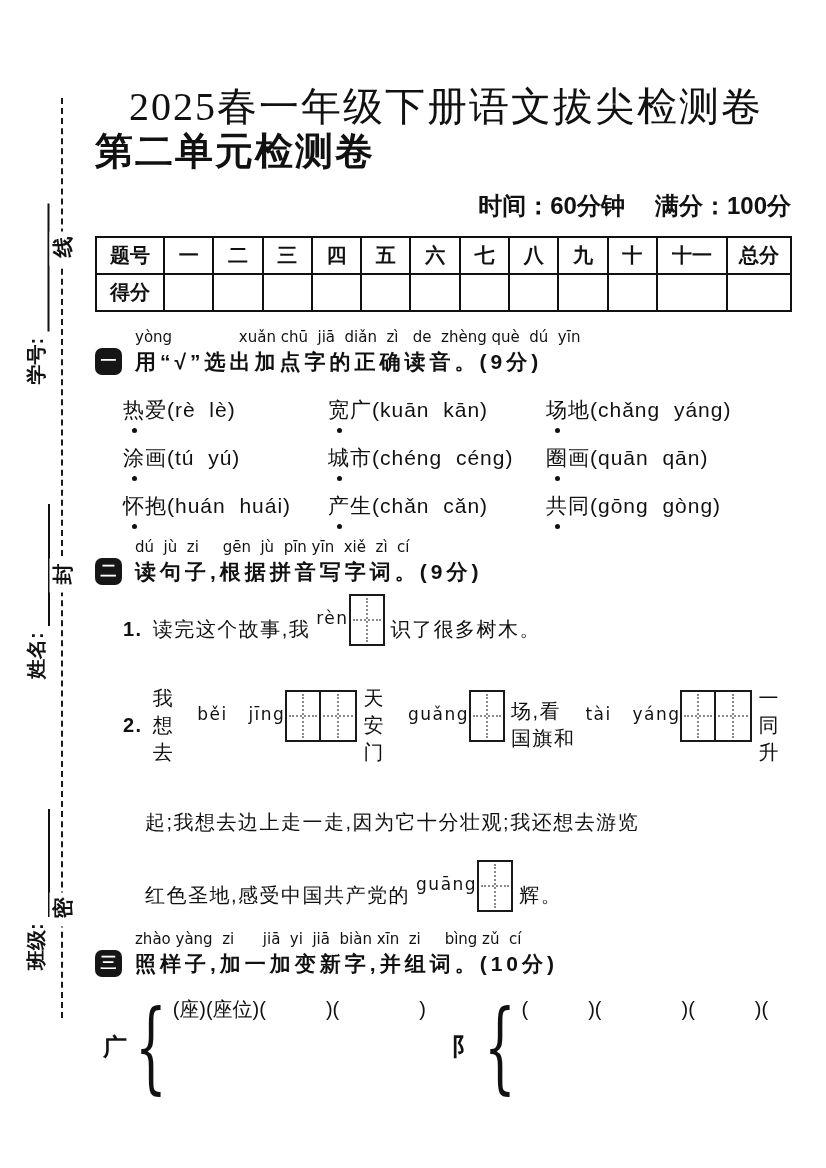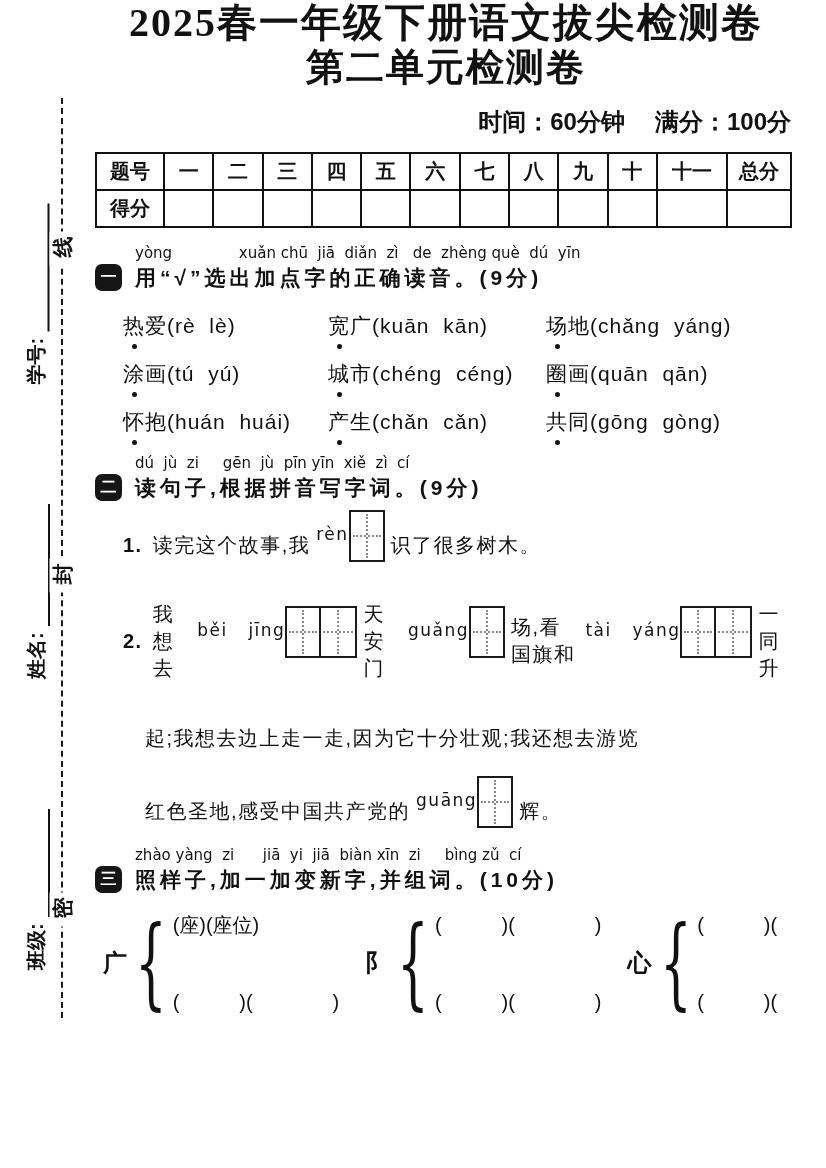--- a/index.html
+++ b/index.html
@@ -13,23 +13,23 @@
   .seal-char { position:absolute; left:45px; width:34px; text-align:center;
     transform:rotate(-90deg); font-size:21px; font-weight:600; background:#fff;
     padding:2px 8px; line-height:1; z-index:2; }
   .stu-field { position:absolute; white-space:nowrap; transform:rotate(-90deg);
     font-size:20px; font-weight:700; display:flex; align-items:flex-end; }
   .stu-line { display:inline-block; border-bottom:2px solid #111; height:16px;
     margin-left:6px; }
 
   
   .content { position:absolute; left:95px; top:0; width:702px; }
-  .title { text-align:center; font-size:40px; font-weight:700;
+  .title { margin-top:84px; text-align:center; font-size:40px; font-weight:400;
     letter-spacing:2px; line-height:1.15; font-family:"Liberation Serif","DejaVu Serif",serif; }
-  .subtitle { text-align:center; font-size:38px; font-weight:900; letter-spacing:2px;
+  .subtitle { text-align:left; font-size:38px; font-weight:900; letter-spacing:2px;
     line-height:1.15; font-family:"Liberation Serif","DejaVu Serif",serif; }
   .exam-info { margin-top:16px; display:flex; justify-content:flex-end; gap:30px;
     font-size:24px; font-weight:700; padding-right:6px; }
 
   table.score { margin-top:14px; width:697px; border-collapse:collapse;
     table-layout:fixed; }
   table.score td { border:2px solid #111; height:37px; text-align:center;
     font-size:20px; font-weight:600; }
 
   
@@ -68,21 +68,21 @@
     margin-left:-1px; border-left:2px dotted #8a8a8a; }
   .indent { margin-left:50px; }
 
   
   .q3-row { display:flex; margin:16px 0 0 8px; gap:26px; }
   .q3-group { display:flex; align-items:center; }
   .radical { font-size:24px; font-weight:600; }
   .brace { font-size:100px; font-weight:400; line-height:0.9;
     transform:scaleX(0.5); margin:0 -10px 0 -8px;
     font-family:"DejaVu Serif",serif; }
-  .blanks { display:flex; flex-direction:column; justify-content:space-between;
+  .blanks { display:flex; flex-direction:row; 
     height:106px; font-size:20px; white-space:pre; padding-top:2px; }
 </style>
 </head>
 <body>
 
 <div class="page">
 
   <div class="seal-dash"></div>
   <div class="seal-char" style="top:236px">线</div>
   <div class="seal-char" style="top:563px">封</div>

